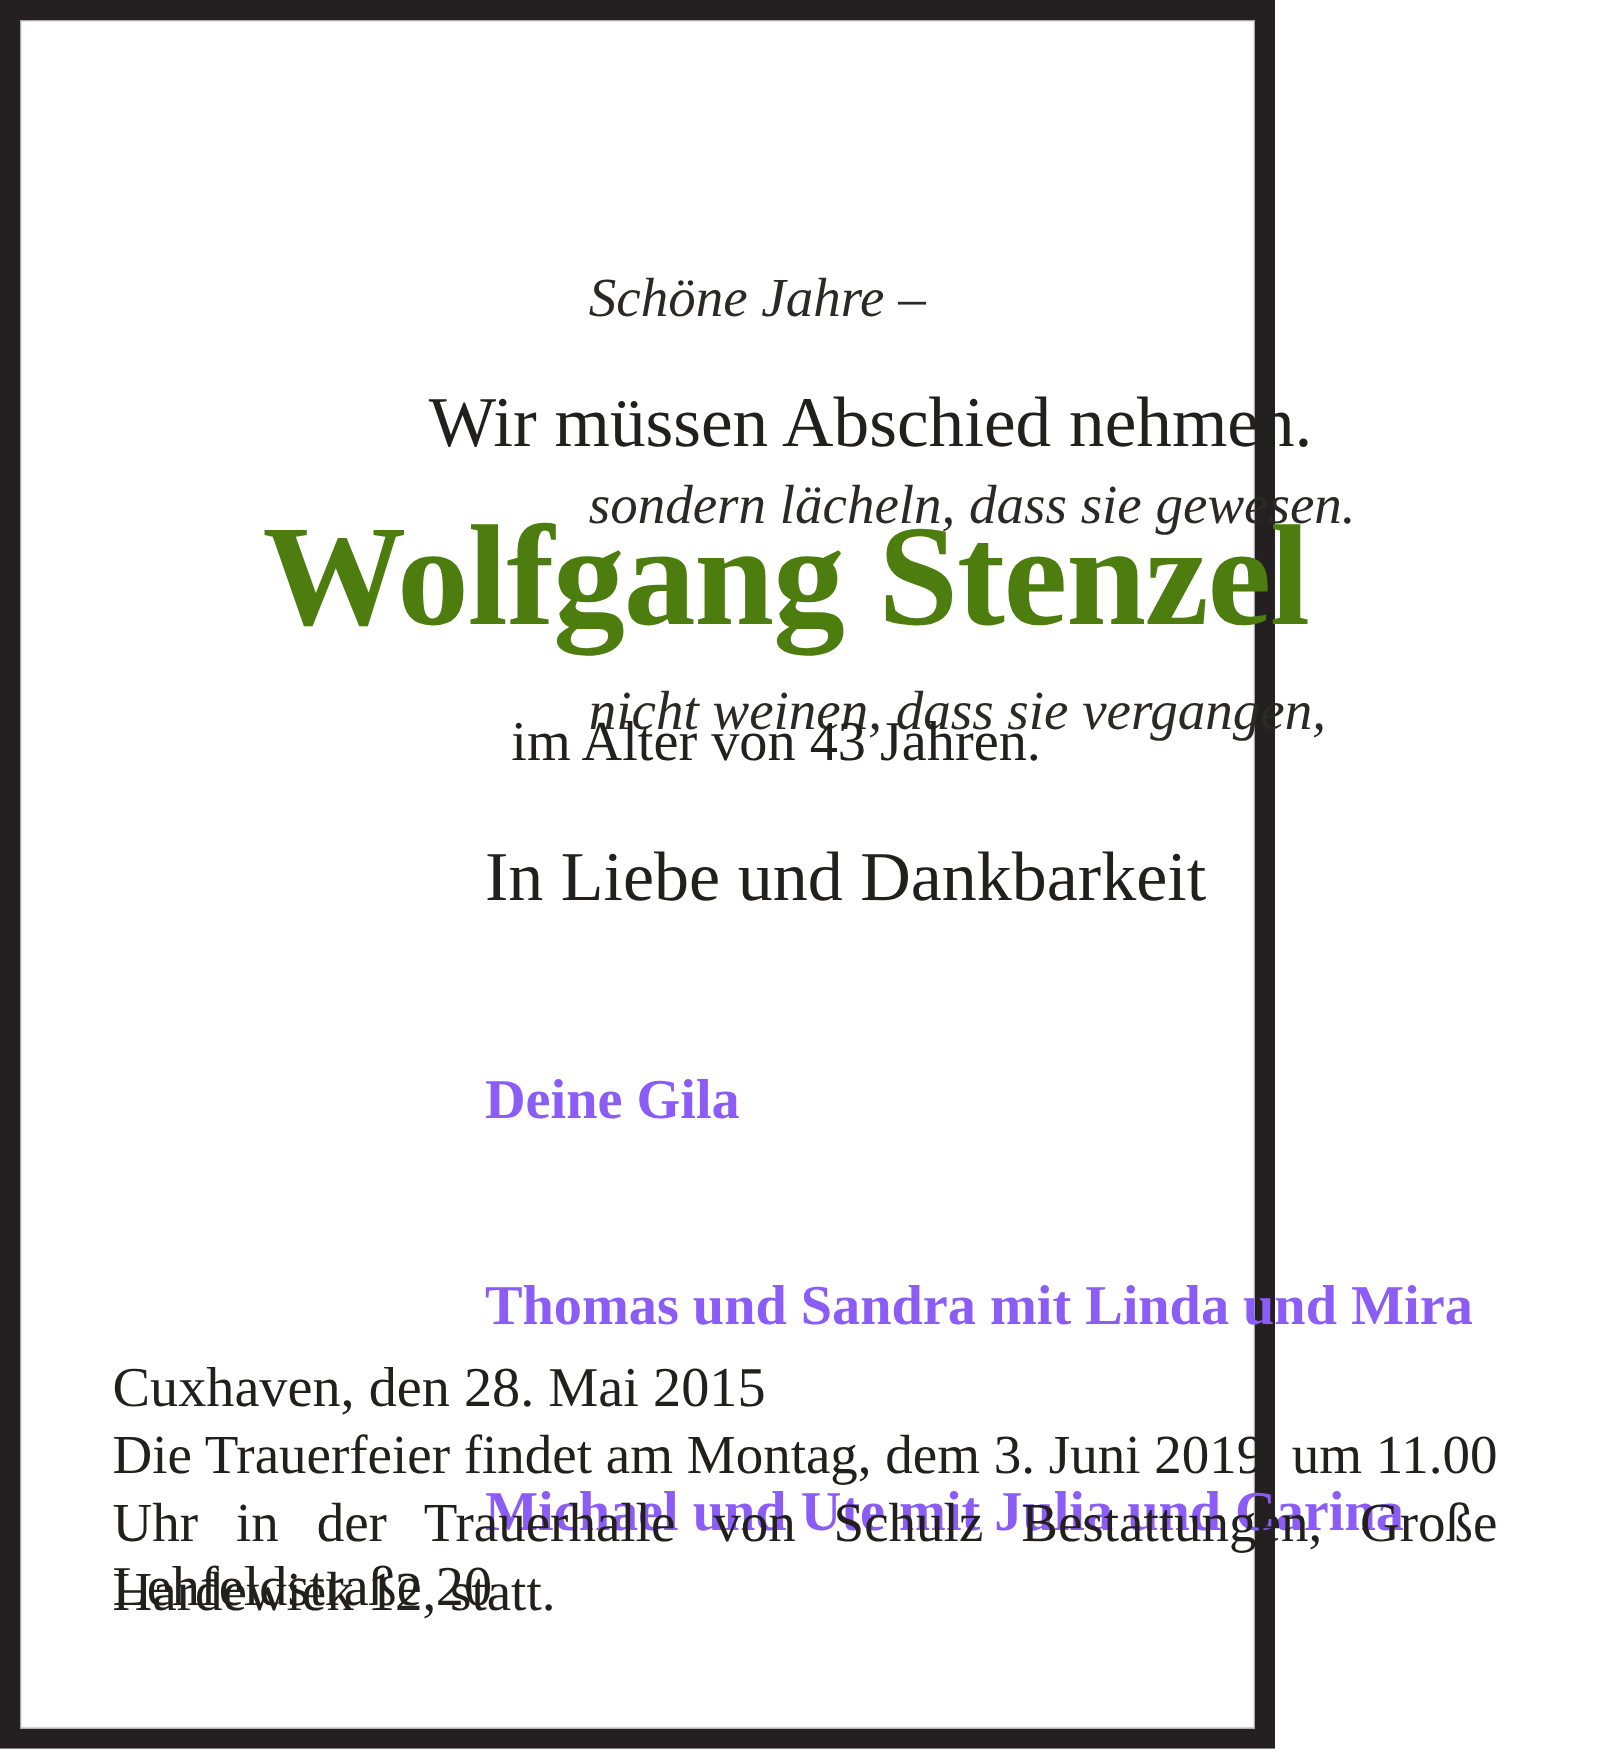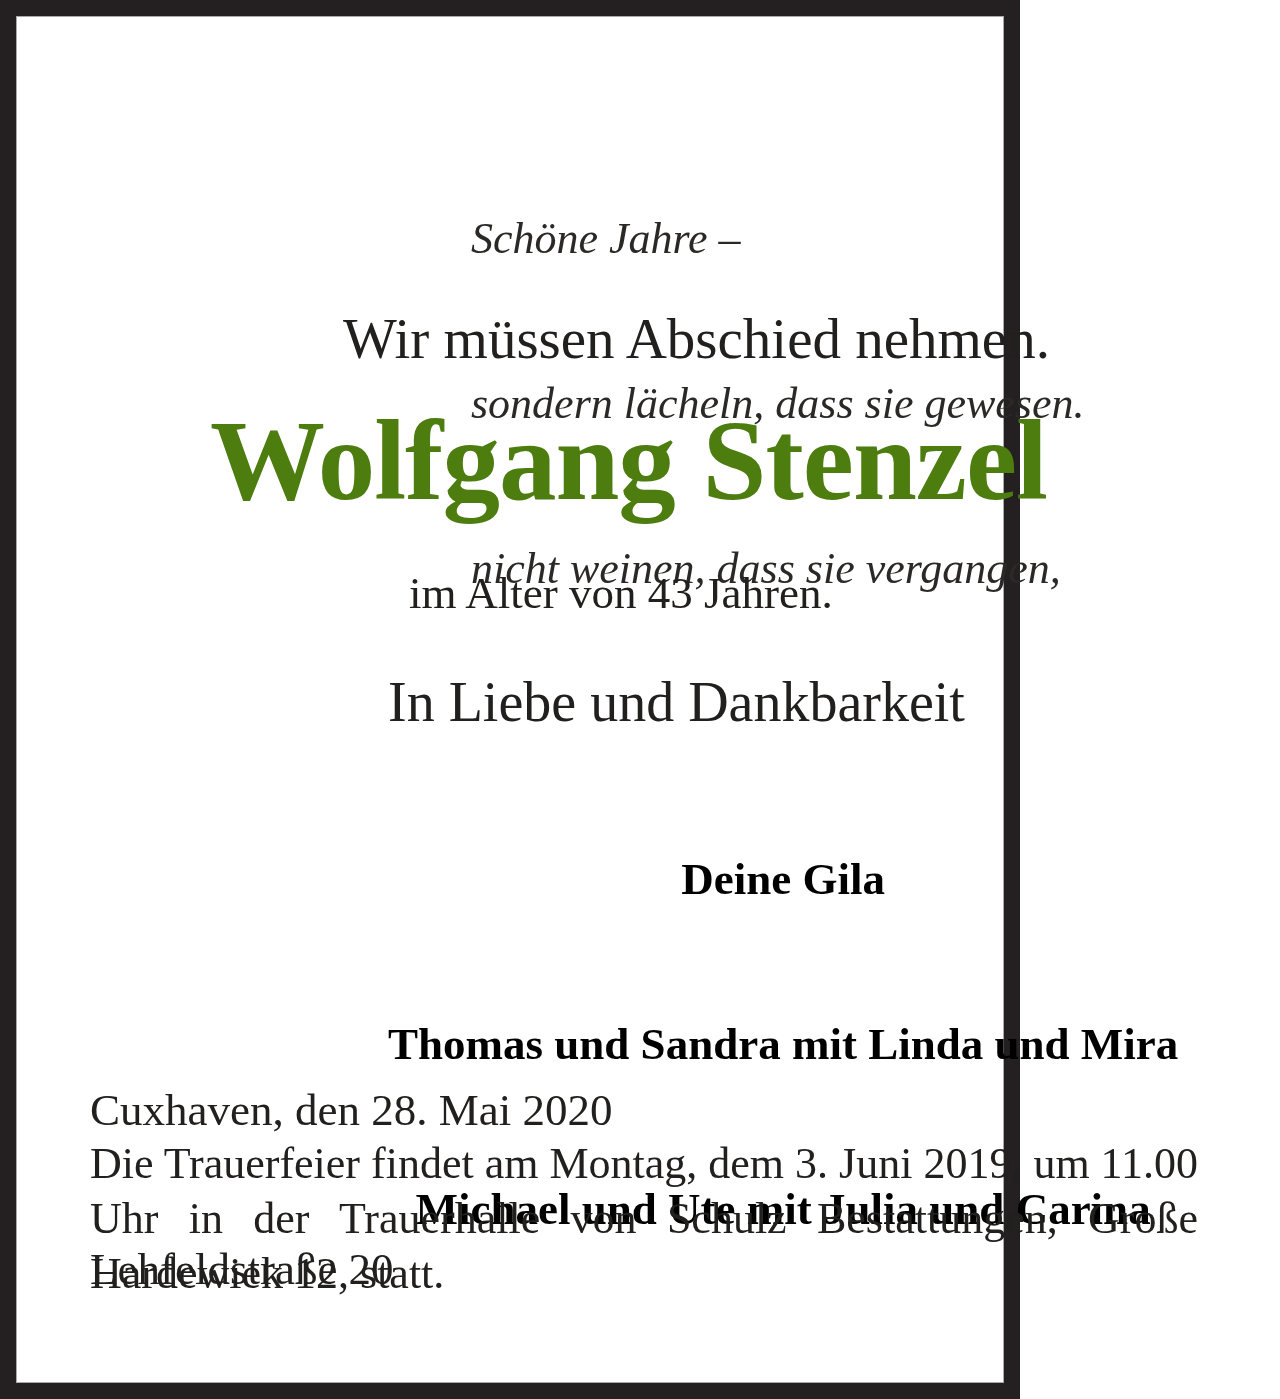--- a/index.html
+++ b/index.html
@@ -65,22 +65,21 @@
     top: 660px;
     font-size: 56px;
     line-height: 50px;
   }
   .mourners {
     left: 371px;
     top: 725px;
     font-size: 45px;
     line-height: 55px;
     font-weight: bold;
-    color: #000000;
-    text-align: center;
+    color: #8b5cf6;
   }
   .place-block {
     left: 73px;
     top: 961px;
     font-size: 45px;
     line-height: 53px;
   }
   .funeral {
     left: 73px;
     top: 1119px;
@@ -111,20 +110,20 @@
 
     <div class="abs closing">In Liebe und Dankbarkeit</div>
 
     <div class="abs mourners">
       <div>Deine Gila</div>
       <div>Thomas und Sandra mit Linda und Mira</div>
       <div>Michael und Ute mit Julia und Carina</div>
     </div>
 
     <div class="abs place-block">
-      <div>Cuxhaven, den 28. Mai 2020</div>
+      <div>Cuxhaven, den 28. Mai 2015</div>
       <div>Lehfeldstraße 20</div>
     </div>
 
     <div class="abs funeral">Die Trauerfeier findet am Montag, dem 3. Juni 2019, um 11.00 Uhr in der Trauerhalle von Schulz Bestattungen, Große Hardewiek 12, statt.</div>
 
   </div>
 </div>
 
 </body></html>

